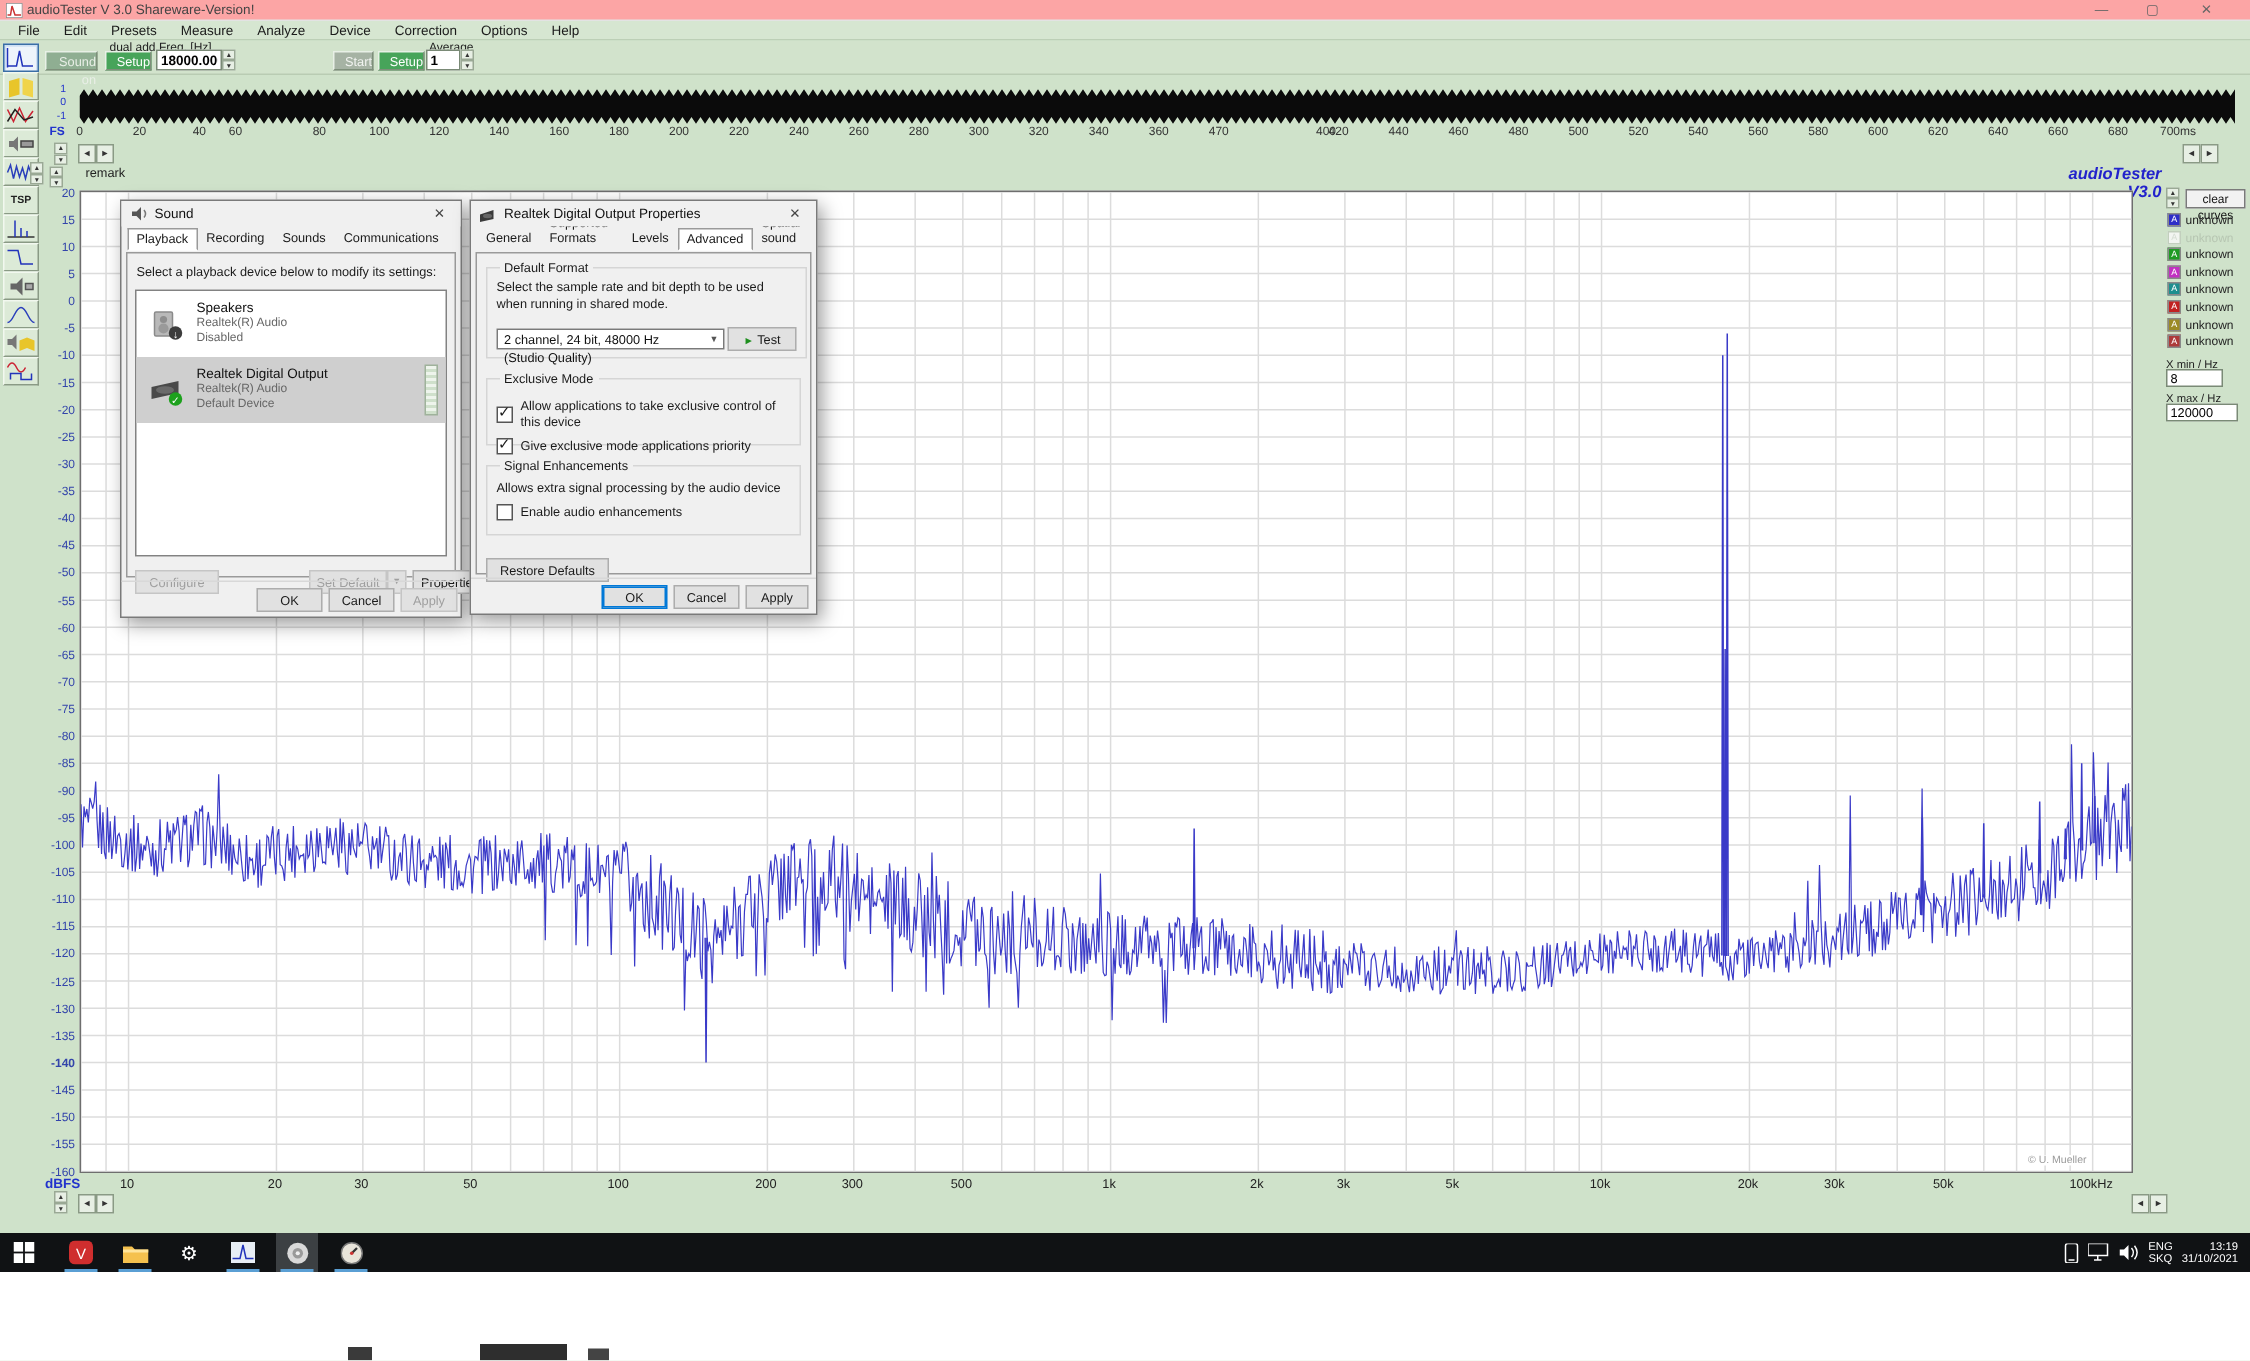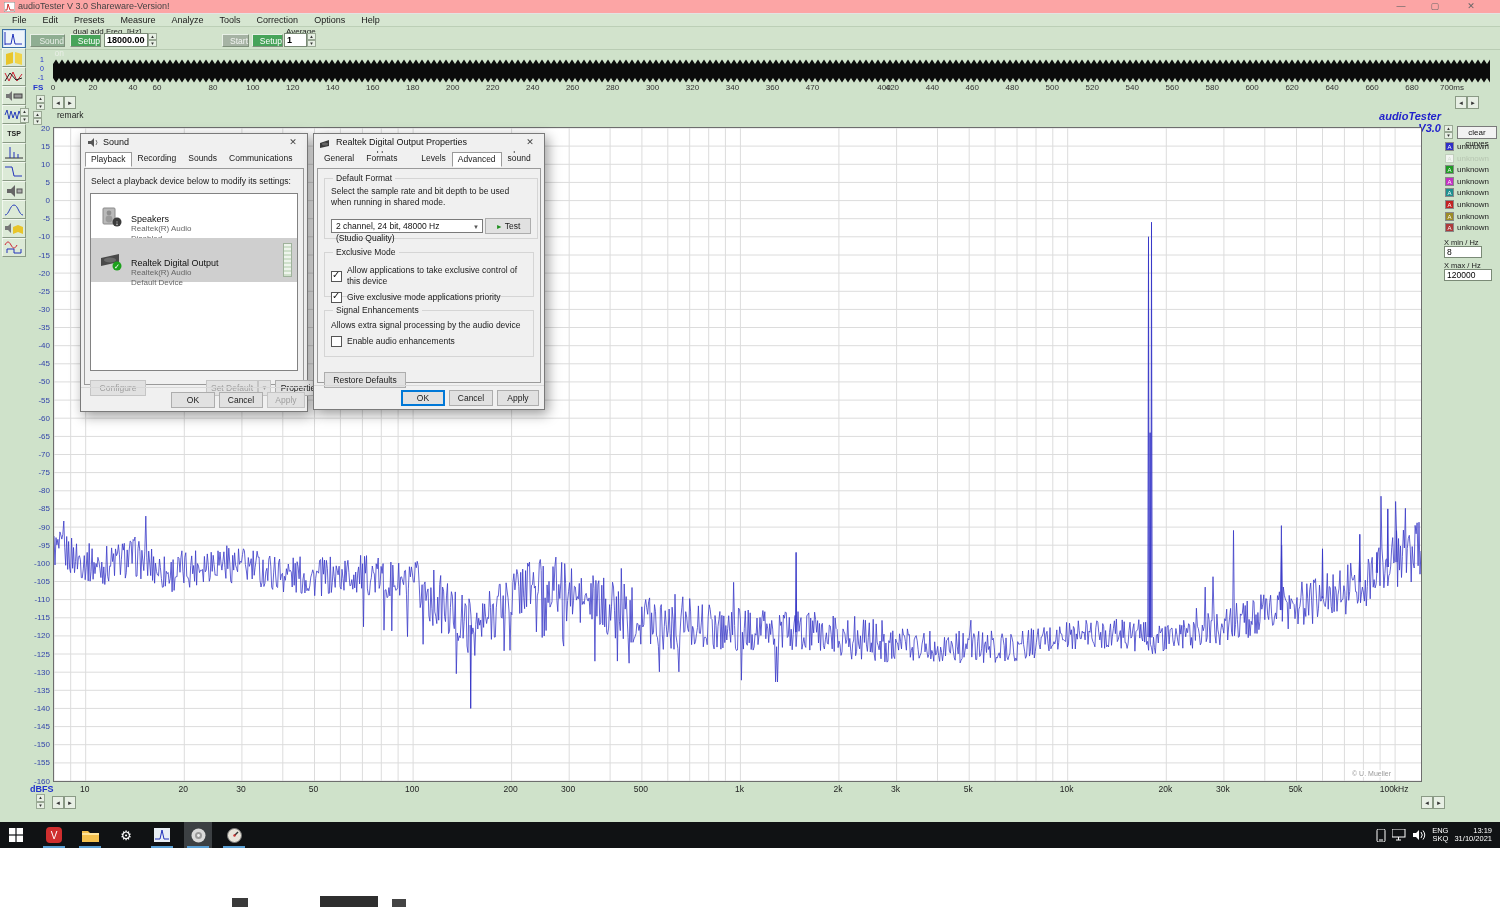--- a/index.html
+++ b/index.html
@@ -79,21 +79,21 @@
   .small-txt { font-size:8.5px; color:#1a1a1a; line-height:11px; }
   .grey-sub { font-size:8px; color:#666; line-height:10px; }
   .cb-row { display:flex; align-items:center; gap:5px; margin-top:5px; }
   .cbox { width:11px; height:11px; background:#fff; border:1px solid #555; position:relative; flex:0 0 auto; }
   .cbox .ck { display:none; position:absolute; left:0px; top:-3px; font-size:10px; color:#1a1a1a; }
   .cbox.checked .ck { display:block; }
   .dd { position:relative; background:#fff; border:1px solid #7a7a7a; font-size:8.5px; color:#111; line-height:12px; padding:0 14px 0 4px; }
   .dd .caret { position:absolute; right:3px; top:1px; font-size:6px; color:#555; }
 
   .devlist { background:#fff; border:1px solid #828282; position:relative; }
-  .dev-item { position:relative; height:44px; padding:20px 6px 0 40px; }
+  .dev-item { position:relative; height:44px; padding:6px 6px 0 40px; }
   .dev-item.sel { background:#cfcfcf; }
   .dev-name { font-size:9px; color:#111; }
   .meter { position:absolute; right:5px; top:5px; width:9px; height:34px; border:1px solid #9fb29b; background:repeating-linear-gradient(to top,#cfe0cb 0 2px,#eef4ec 2px 4px); }
 </style>
 </head>
 <body>
 
 <div id="app">
 
   <div class="abs titlebar">
@@ -106,21 +106,21 @@
     <span class="winbtn" style="right:52px">▢</span>
     <span class="winbtn" style="right:16px">✕</span>
   </div>
 
   <div class="abs menubar">
     <span class="mi">File</span>
     <span class="mi">Edit</span>
     <span class="mi">Presets</span>
     <span class="mi">Measure</span>
     <span class="mi">Analyze</span>
-    <span class="mi">Tools</span>
+    <span class="mi">Device</span>
     <span class="mi">Correction</span>
     <span class="mi">Options</span>
     <span class="mi">Help</span>
   </div>
 
   <div class="abs toolbar">
     <div class="tb-btn" style="left:30px;top:7px;width:35px;height:13px;background:#8fae92;color:#e9efe7">Sound on</div>
     <span class="tb-label" style="left:73px;top:0px">dual add</span>
     <div class="tb-btn" style="left:70px;top:7px;width:31px;height:13px;background:#47a45a;color:#fff">Setup</div>
     <span class="tb-label" style="left:106px;top:0px">Freq. [Hz]</span>
@@ -393,21 +393,21 @@
       <span style="top: 395.6px;">-90</span>
       <span style="top: 413.7px;">-95</span>
       <span style="top: 431.8px;">-100</span>
       <span style="top: 450px;">-105</span>
       <span style="top: 468.1px;">-110</span>
       <span style="top: 486.3px;">-115</span>
       <span style="top: 504.4px;">-120</span>
       <span style="top: 522.5px;">-125</span>
       <span style="top: 540.7px;">-130</span>
       <span style="top: 558.8px;">-135</span>
-      <span style="top: 576.9px;">-140</span>
+      <span style="top: 576.9px; font-weight: bold;">-140</span>
       <span style="top: 595.1px;">-145</span>
       <span style="top: 613.2px;">-150</span>
       <span style="top: 631.4px;">-155</span>
       <span style="top: 649.5px;">-160</span>
     </div>
   <div class="abs" id="x-axis-labels" style="left:53px;top:784px;width:1369px;height:10px">
       <span style="left: 31.7px;">10</span>
       <span style="left: 130.3px;">20</span>
       <span style="left: 187.9px;">30</span>
       <span style="left: 260.5px;">50</span>

